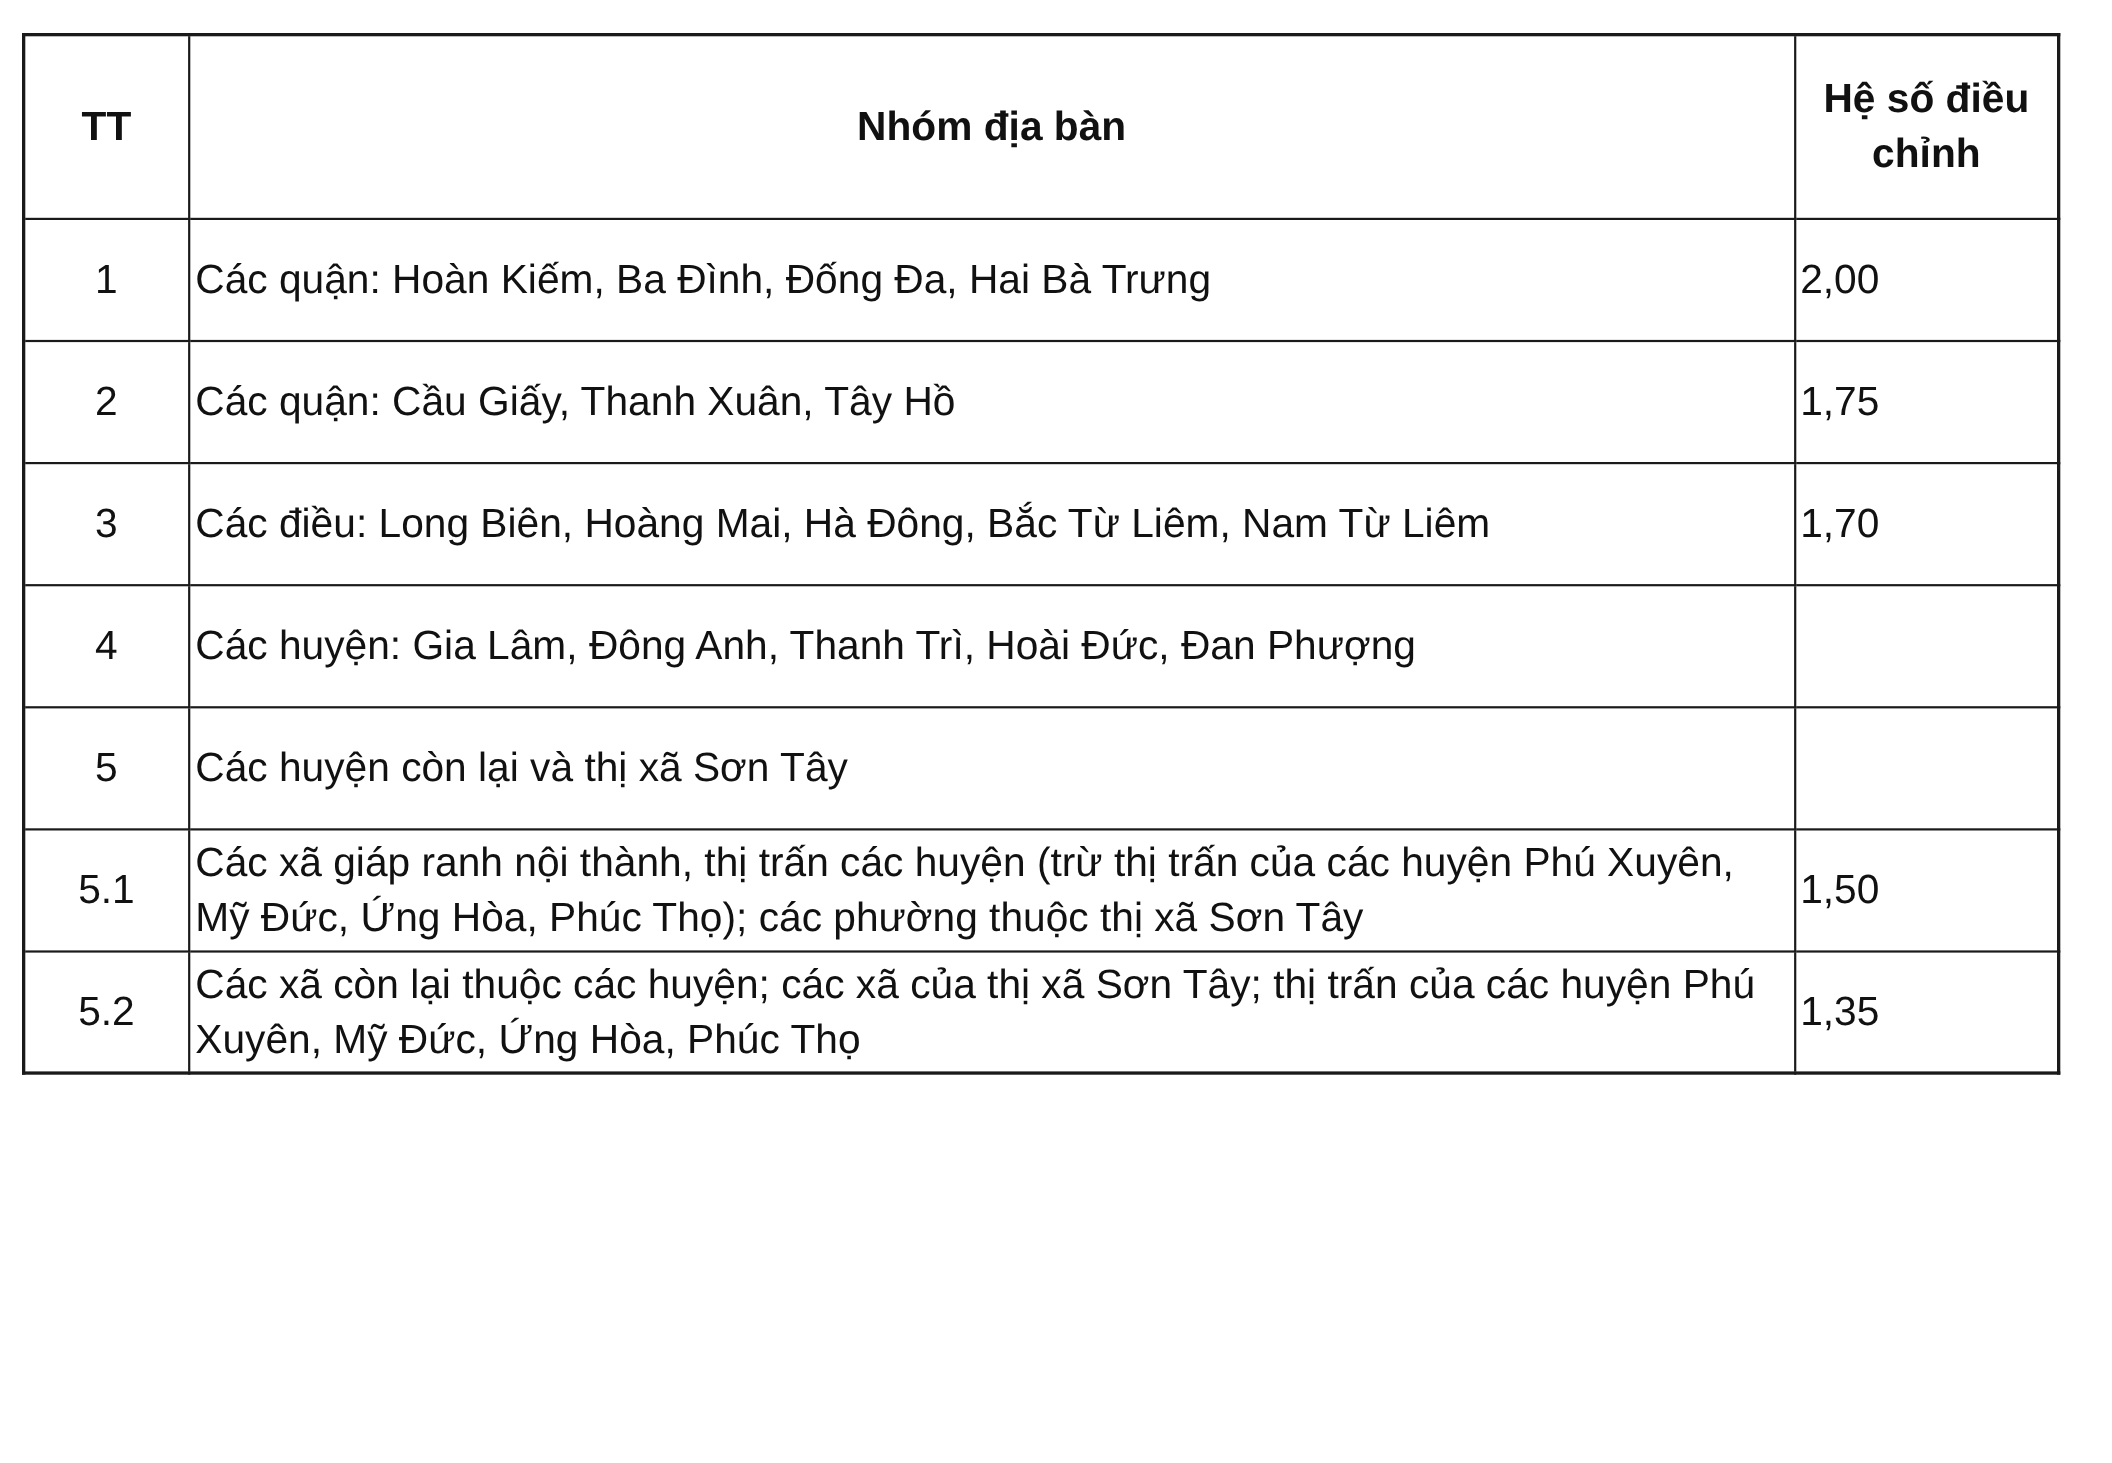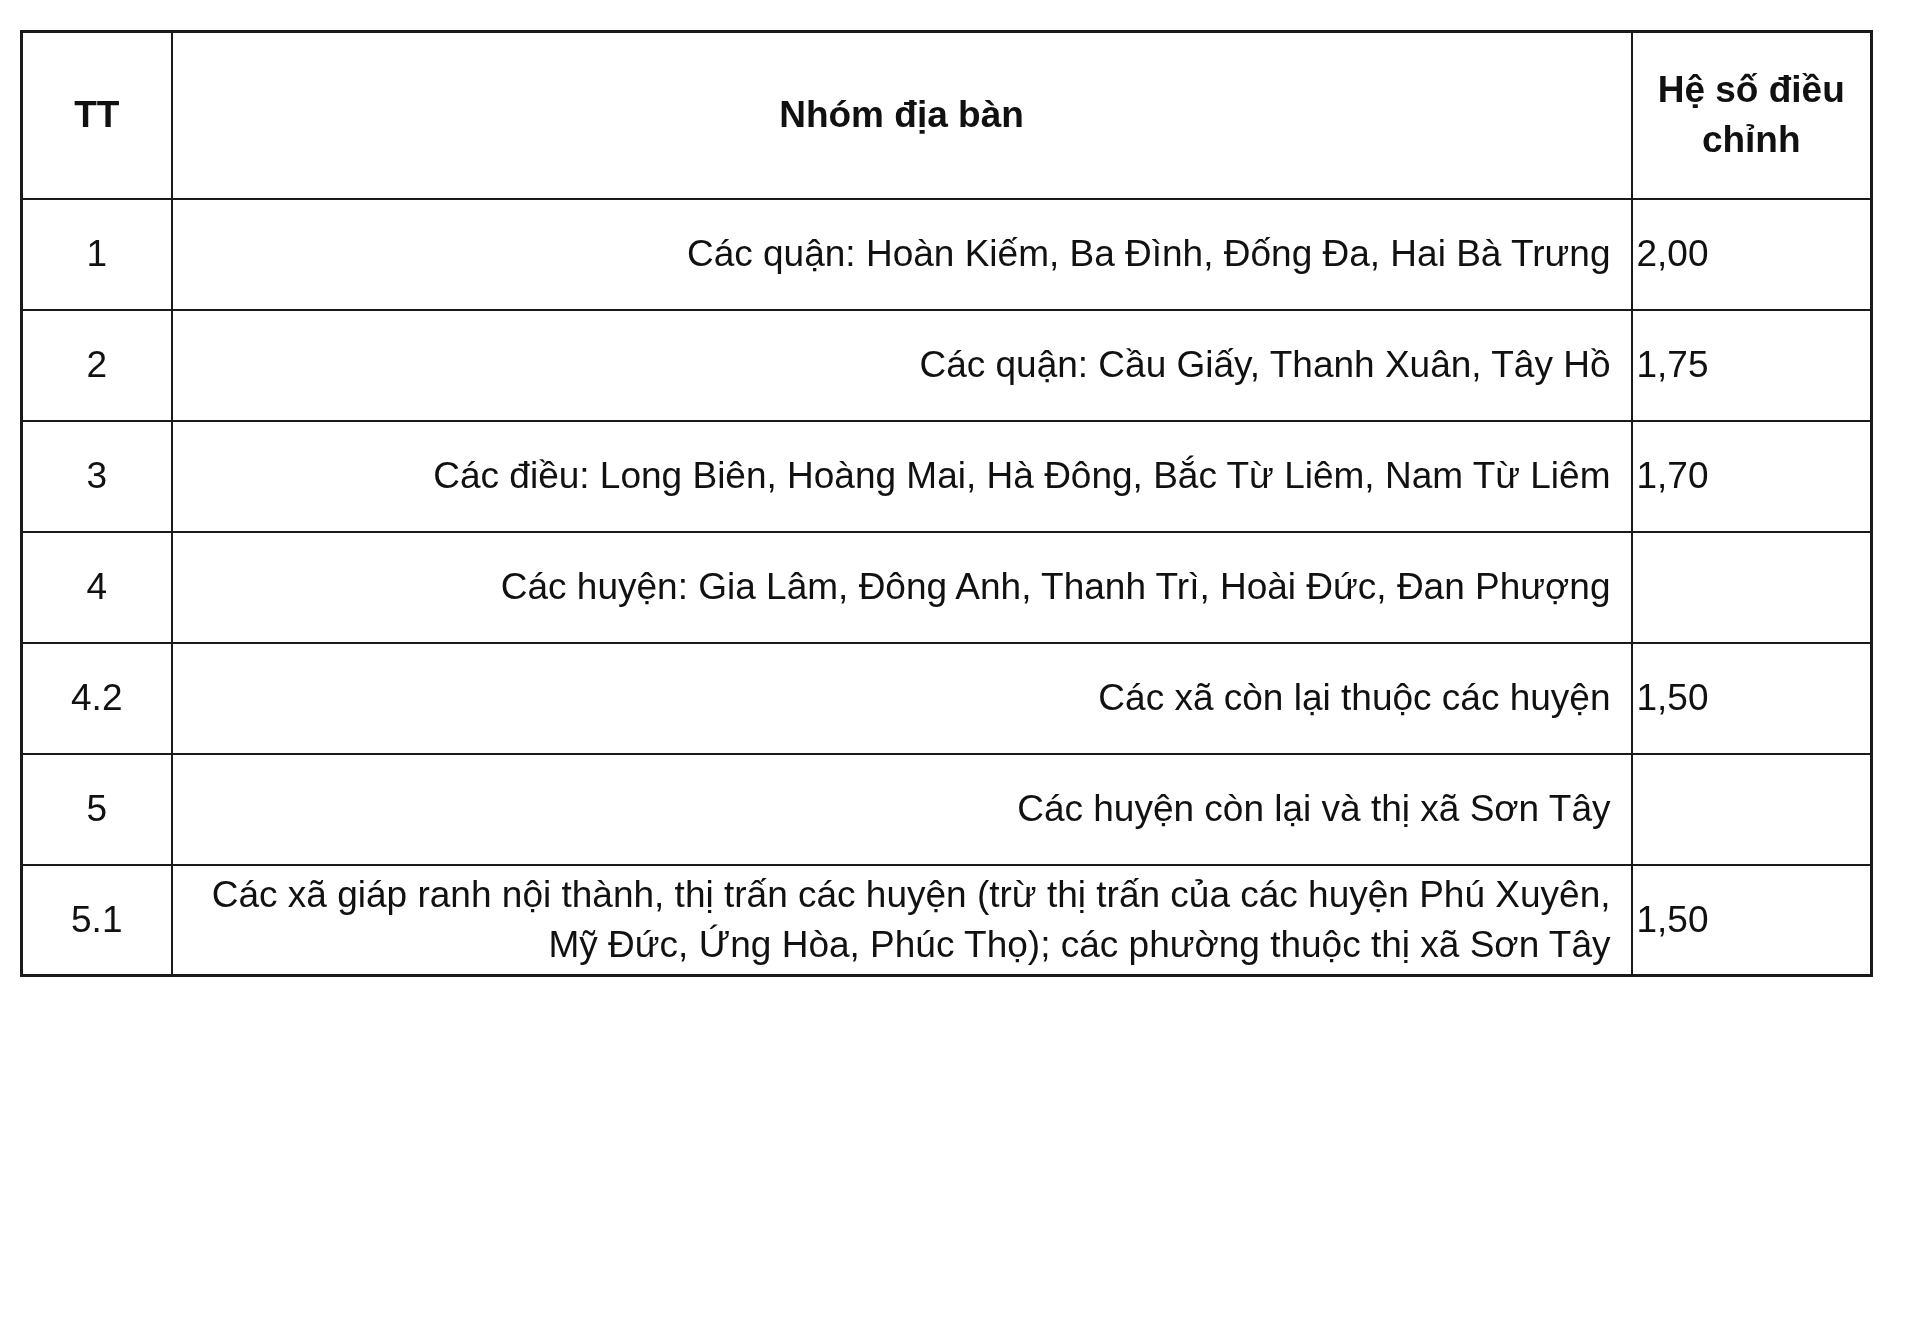--- a/index.html
+++ b/index.html
@@ -45,22 +45,22 @@
   th {
     font-weight: bold;
     text-align: center;
     padding: 0 6px;
   }
   td.tt-cell {
     text-align: center;
     padding: 0 4px;
   }
   td.group-cell {
-    text-align: right;
-    padding: 0 20px;
+    text-align: left;
+    padding: 0 5px;
     margin-top: 18px;
   }
   td.coef-cell {
     text-align: left;
     padding: 0 4px;
   }
 </style>
 </head>
 <body>
 
@@ -97,33 +97,33 @@
     <td class="coef-cell">1,70</td>
   </tr>
 
   <tr>
     <td class="tt-cell">4</td>
     <td class="group-cell">Các huyện: Gia Lâm, Đông Anh, Thanh Trì, Hoài Đức, Đan Phượng</td>
     <td class="coef-cell"></td>
   </tr>
 
 
-  <tr>
-    <td class="tt-cell">4.2</td>
-    <td class="group-cell">Các xã còn lại thuộc các huyện</td>
-    <td class="coef-cell">1,50</td>
-  </tr>
 
   <tr>
     <td class="tt-cell">5</td>
     <td class="group-cell">Các huyện còn lại và thị xã Sơn Tây</td>
     <td class="coef-cell"></td>
   </tr>
 
   <tr>
     <td class="tt-cell">5.1</td>
     <td class="group-cell">Các xã giáp ranh nội thành, thị trấn các huyện (trừ thị trấn của các huyện Phú Xuyên, Mỹ Đức, Ứng Hòa, Phúc Thọ); các phường thuộc thị xã Sơn Tây</td>
     <td class="coef-cell">1,50</td>
   </tr>
 
+  <tr>
+    <td class="tt-cell">5.2</td>
+    <td class="group-cell">Các xã còn lại thuộc các huyện; các xã của thị xã Sơn Tây; thị trấn của các huyện Phú Xuyên, Mỹ Đức, Ứng Hòa, Phúc Thọ</td>
+    <td class="coef-cell">1,35</td>
+  </tr>
 </tbody>
   </table>
 </div>
 
 </body></html>

